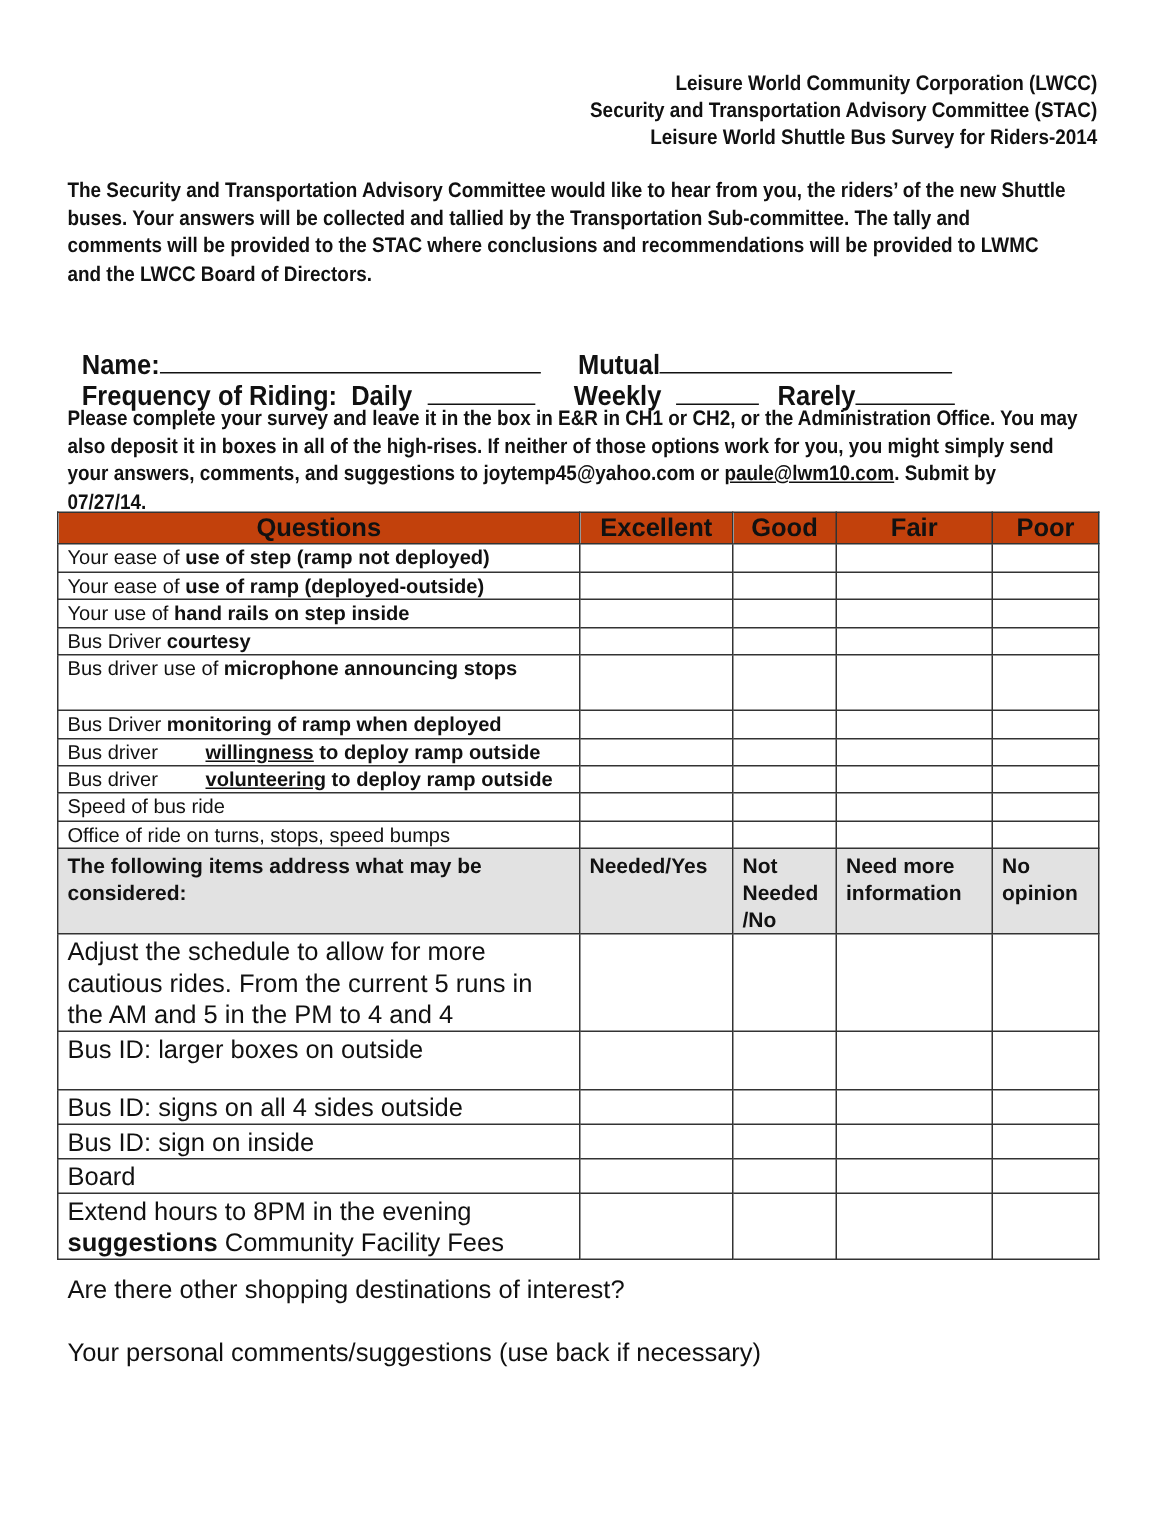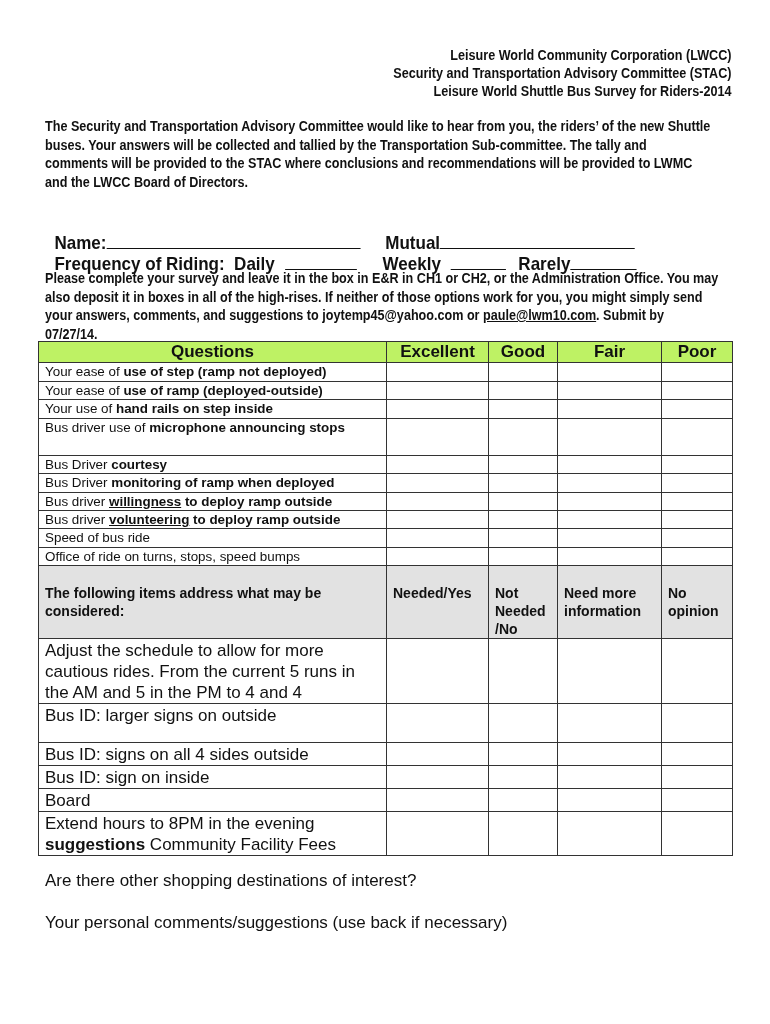--- a/index.html
+++ b/index.html
@@ -6,26 +6,26 @@
   body { width: 770px; height: 1024px; position: relative; overflow: hidden; color: #111; font-family: "Liberation Sans", sans-serif; }
   .title-block { position: absolute; top: 46px; left: 0; width: 770px; text-align: right; font-weight: bold; font-size: 14px; line-height: 18px; }
   .title-block div { transform: scaleX(0.9); }
   .intro { position: absolute; top: 117px; left: 45px; width: 720px; font-weight: bold; font-size: 14px; line-height: 18.5px; transform: scaleX(0.9); transform-origin: left top; width: 780px; }
   .name-row { position: absolute; left: 45px; font-weight: bold; font-size: 18.5px; transform: scaleX(0.92); transform-origin: left top; white-space: pre; }
   .blank { display: inline-block; border-bottom: 1.5px solid #111; height: 17px; vertical-align: baseline; }
   .instructions { position: absolute; top: 269px; left: 45px; font-weight: bold; font-size: 14px; line-height: 18.5px; transform: scaleX(0.9); transform-origin: left top; width: 770px; }
   .instructions a { color: #111; text-decoration: underline; }
   table.survey { position: absolute; top: 341px; left: 38px; border-collapse: collapse; table-layout: fixed; width: 694px; }
   table.survey td, table.survey th { border: 1.2px solid #333; padding: 0 0 0 6px; vertical-align: top; font-size: 13.4px; line-height: 17px; overflow: hidden; }
-  table.survey th { background: #bef264; font-size: 17px; font-weight: bold; text-align: center; padding: 0; line-height: 20px; }
-  table.survey tr.gray td { background: #e2e2e2; font-weight: bold; font-size: 14px; padding-top: 18px; line-height: 18px; }
+  table.survey th { background: #c2410c; font-size: 17px; font-weight: bold; text-align: center; padding: 0; line-height: 20px; }
+  table.survey tr.gray td { background: #e2e2e2; font-weight: bold; font-size: 14px; padding-top: 2px; line-height: 18px; }
   table.survey td.big { font-size: 17px; line-height: 21px; padding-top: 1px; }
   .b { font-weight: bold; }
-  .u { text-decoration: underline; }
-  .bottom-q { position: absolute; left: 45px; font-size: 17px; margin-top: 21px; }
+  .u { text-decoration: underline; margin-left: 28px; }
+  .bottom-q { position: absolute; left: 45px; font-size: 17px; }
 </style>
 </head>
 <body>
 
 <div class="title-block">
   <div>Leisure World Community Corporation (LWCC)</div>
   <div>Security and Transportation Advisory Committee (STAC)</div>
   <div>Leisure World Shuttle Bus Survey for Riders-2014</div>
 </div>
 
@@ -73,29 +73,29 @@
         <td></td>
         <td></td>
   </tr>
   <tr style="height:19px">
     <td><span>Your use of </span><span class="b">hand rails on step inside</span></td>
     <td></td>
         <td></td>
         <td></td>
         <td></td>
   </tr>
-  <tr style="height:37px">
-    <td><span>Bus driver use of </span><span class="b">microphone announcing stops</span></td>
+  <tr style="height:18px">
+    <td><span>Bus Driver </span><span class="b">courtesy</span></td>
     <td></td>
         <td></td>
         <td></td>
         <td></td>
   </tr>
-  <tr style="height:18px">
-    <td><span>Bus Driver </span><span class="b">courtesy</span></td>
+  <tr style="height:37px">
+    <td><span>Bus driver use of </span><span class="b">microphone announcing stops</span></td>
     <td></td>
         <td></td>
         <td></td>
         <td></td>
   </tr>
   <tr style="height:19px">
     <td><span>Bus Driver </span><span class="b">monitoring of ramp when deployed</span></td>
     <td></td>
         <td></td>
         <td></td>
@@ -139,21 +139,21 @@
   </tr>
 
   <tr style="height:63px">
     <td class="big" style="padding-right:6px"><span>Adjust the schedule to allow for more cautious rides.  From the current 5 runs in the AM and 5 in the PM  to 4 and 4</span></td>
     <td></td>
         <td></td>
         <td></td>
         <td></td>
   </tr>
   <tr style="height:39px">
-    <td class="big"><span>Bus ID: larger signs on outside</span></td>
+    <td class="big"><span>Bus ID: larger boxes on outside</span></td>
     <td></td>
         <td></td>
         <td></td>
         <td></td>
   </tr>
   <tr style="height:22px">
     <td class="big"><span>Bus ID: signs on all 4 sides outside</span></td>
     <td></td>
         <td></td>
         <td></td>

